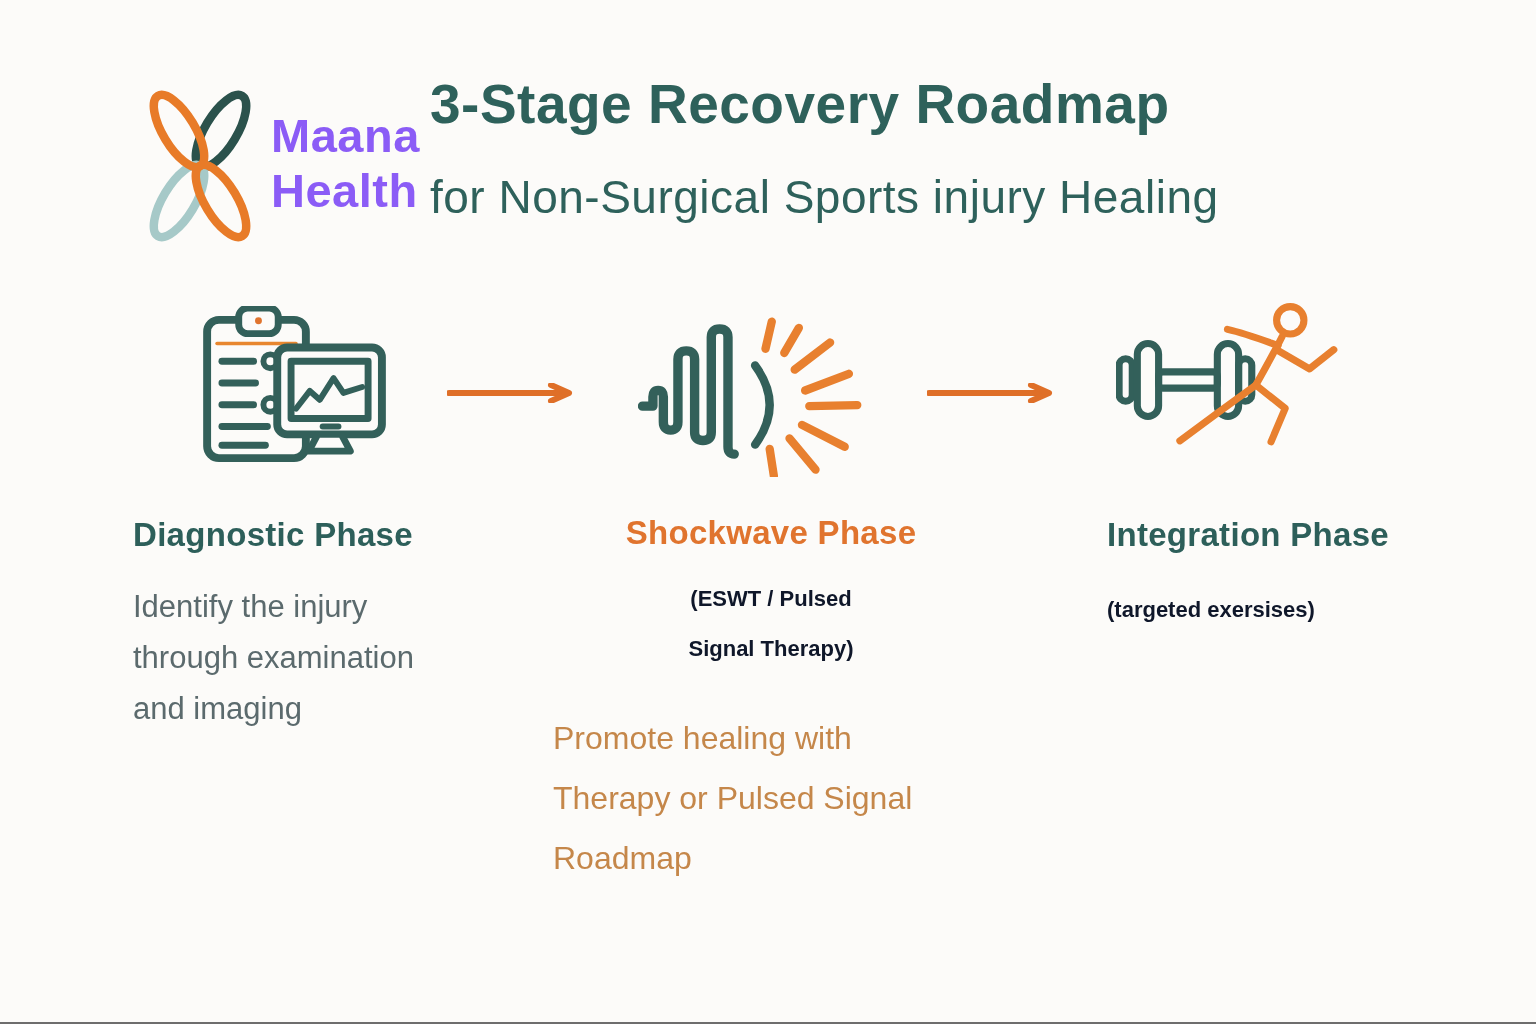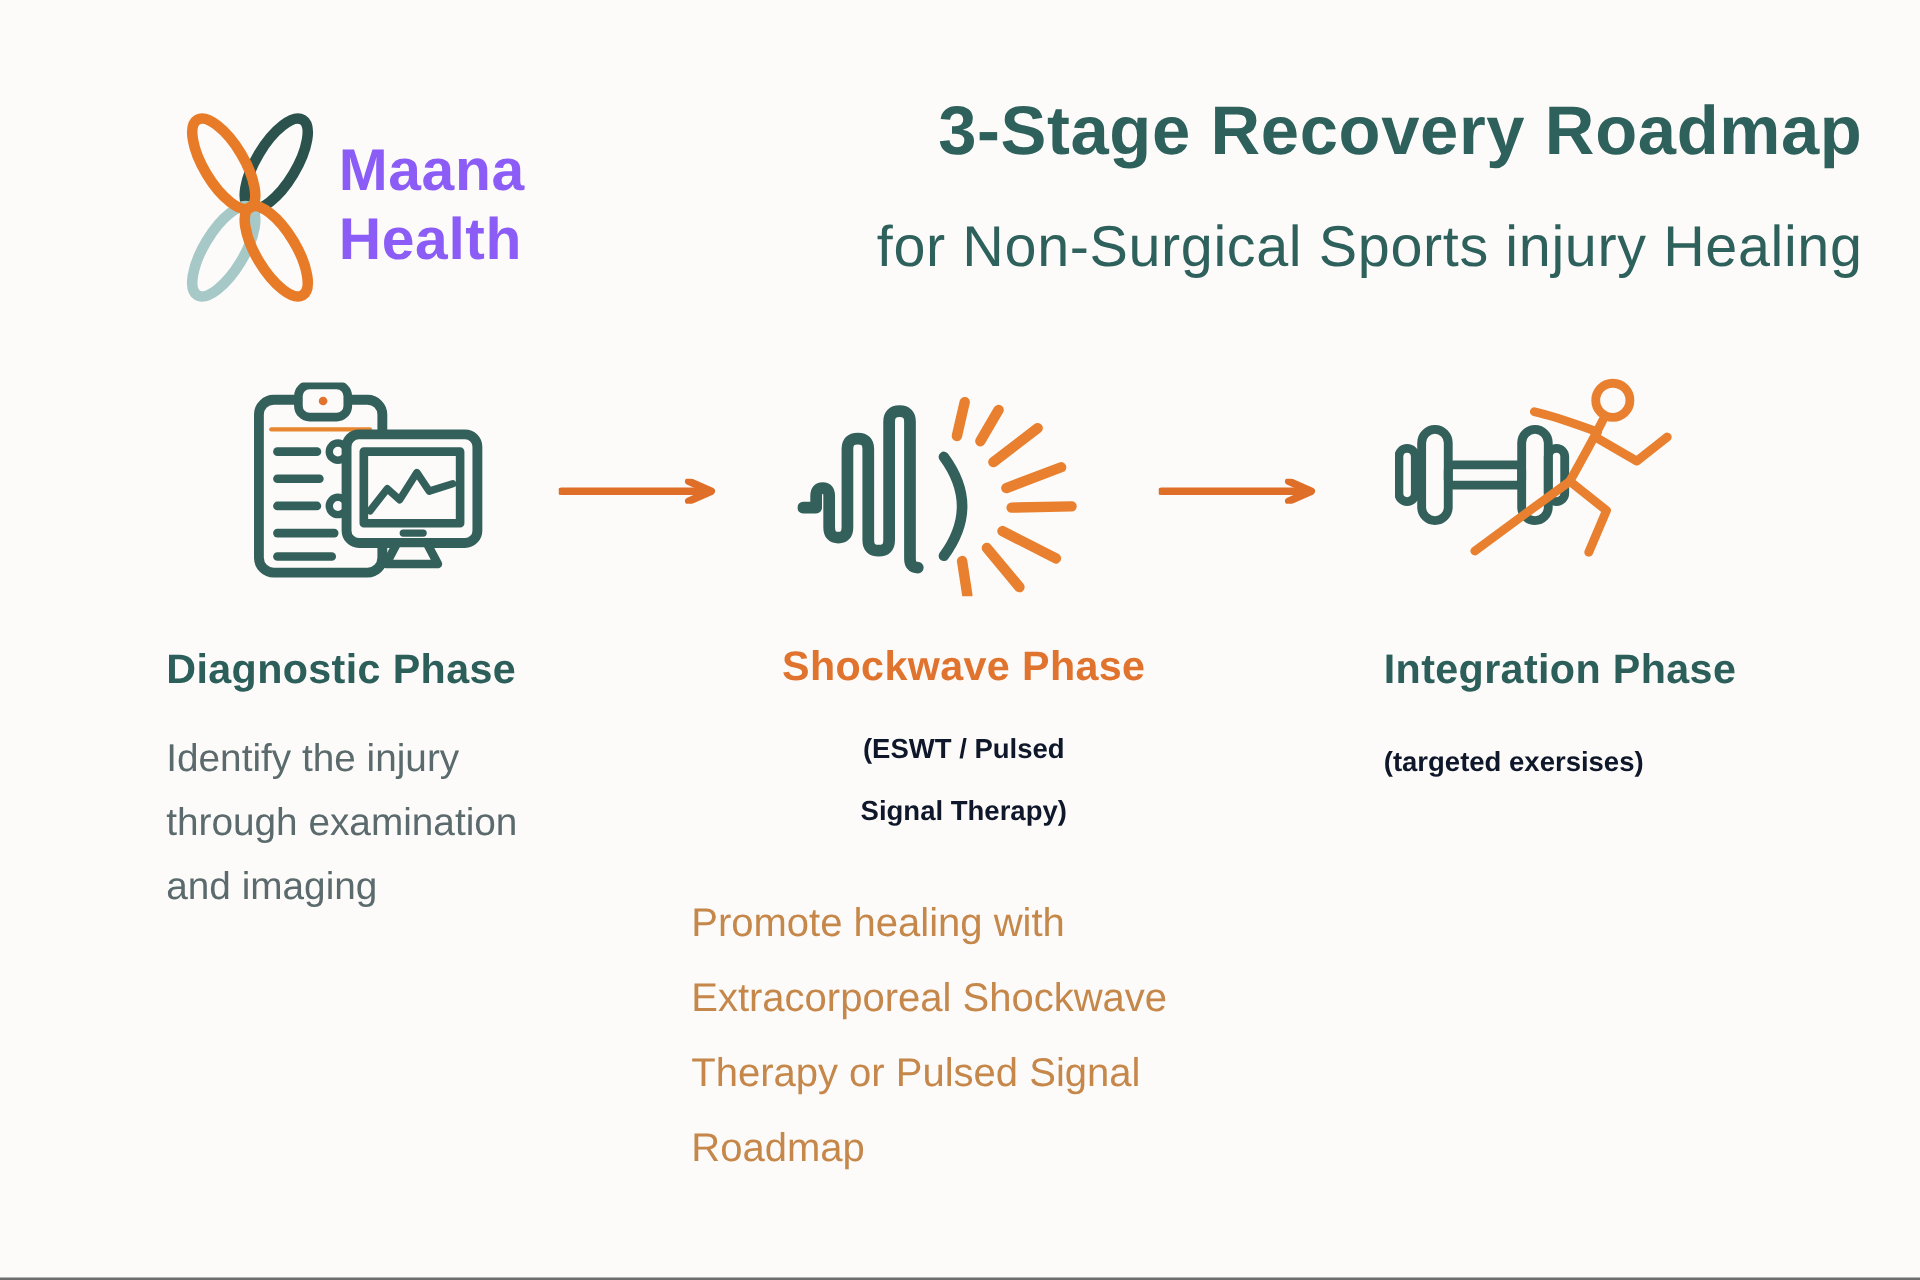--- a/index.html
+++ b/index.html
@@ -8,21 +8,21 @@
     font-family:"Liberation Sans", sans-serif;
     background:#FCFBF9;
     position:relative;
     overflow:hidden;
   }
   .abs { position:absolute; }
 
   
   .brand-text { left:254px; top:108px; color:#8b5cf6; font-weight:700;
                 font-size:47px; line-height:55px; letter-spacing:.5px;margin-left:17px; }
-  .title-block { left:430px; top:72px; width:1060px; text-align:right; color:#2E615B; }
+  .title-block { left:430px; top:72px; width:1060px; text-align:left; color:#2E615B; }
   .main-title { font-size:55px; font-weight:700; letter-spacing:.5px; }
   .sub-title  { margin-top:34px; font-size:46px; font-weight:400; letter-spacing:.5px; }
 
   
   .stage-col h2 { font-size:33px; font-weight:700; letter-spacing:.3px; }
   .col-1 { left:133px;  top:516px; width:380px; }
   .col-2 { left:545px;  top:514px; width:452px; text-align:center; }
   .col-3 { left:1095px; top:516px; width:430px; }
   .teal-h   { color:#2D5F5A; }
   .orange-h { color:#E0742E; }
@@ -145,21 +145,20 @@
 </div>
 
 <div class="abs stage-col col-2">
   <h2 class="orange-h">Shockwave Phase</h2>
   <div class="sub-head">
     <div>(ESWT / Pulsed</div>
     <div>Signal Therapy)</div>
   </div>
   <div class="body-text">
     <div>Promote healing with</div>
-    <div>Extracorporeal Shockwave</div>
     <div>Therapy or Pulsed Signal</div>
     <div>Roadmap</div>
   </div>
 </div>
 
 <div class="abs stage-col col-3">
   <h2 class="teal-h" style="padding-left:12px;">Integration Phase</h2>
   <div class="sub-head">
     <div>(targeted exersises)</div>
   </div>

